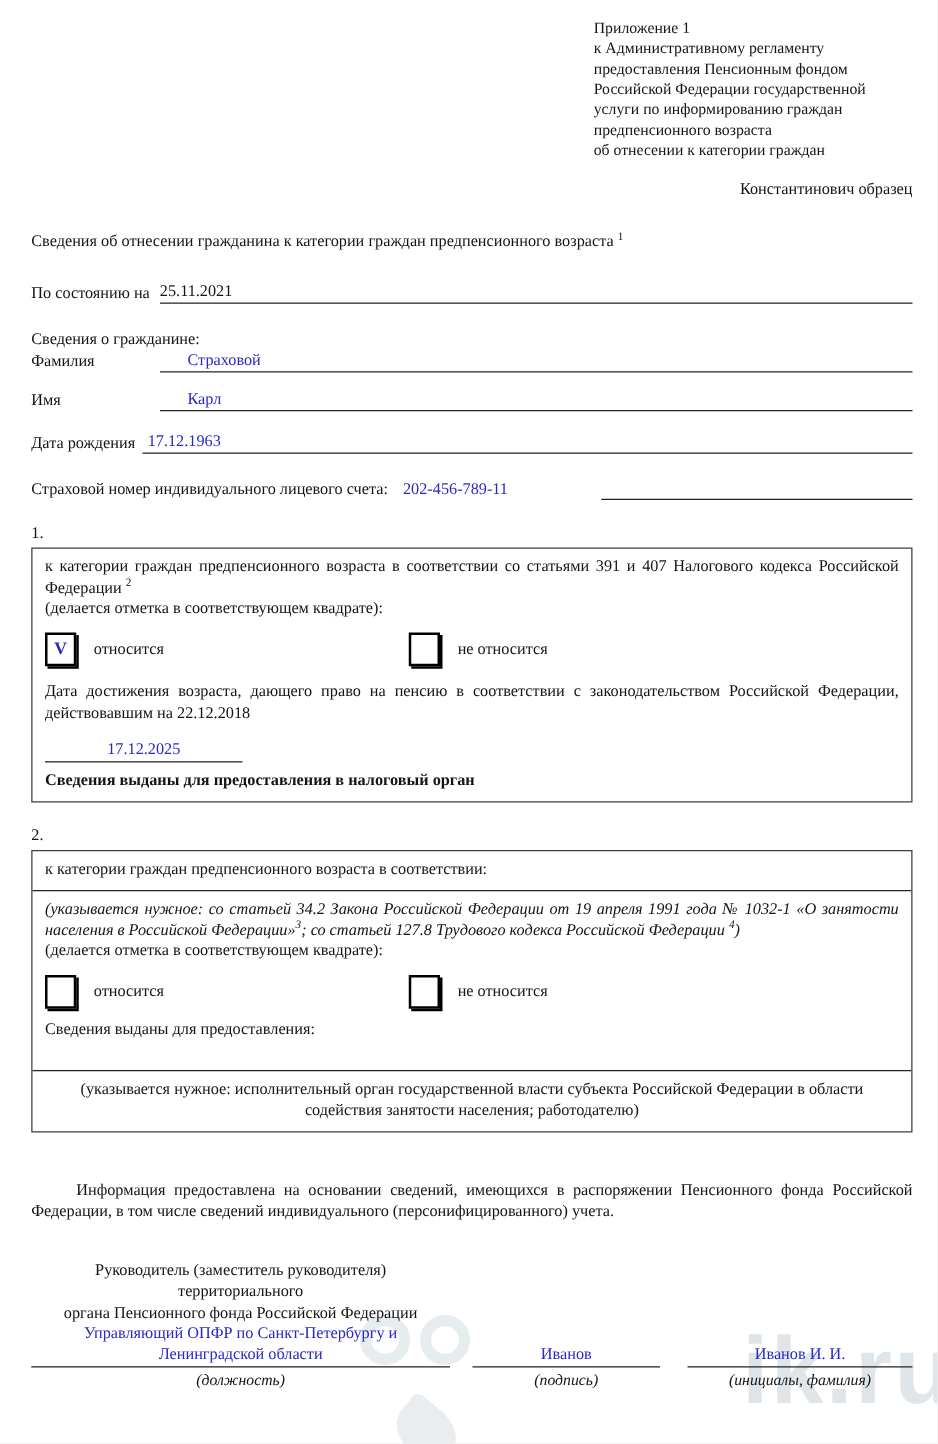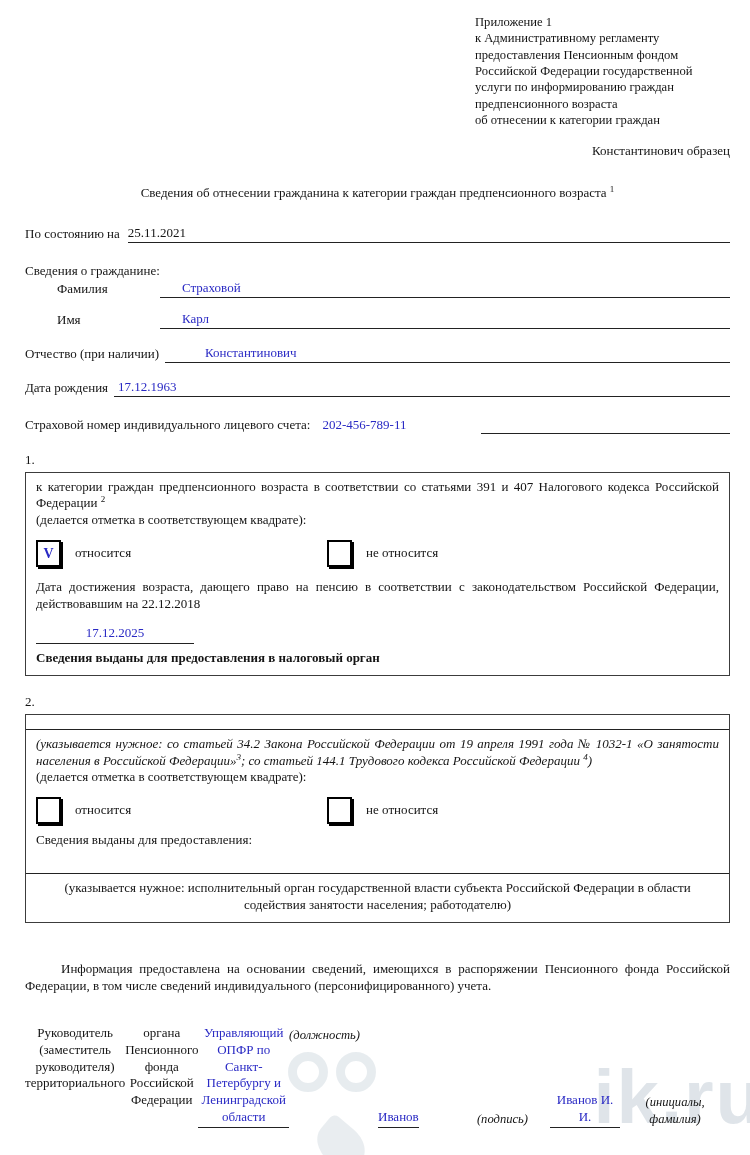--- a/index.html
+++ b/index.html
@@ -10,33 +10,33 @@
     font-family:"Liberation Serif","DejaVu Serif",serif;
     font-size:13px; color:#141414; line-height:1.3;
   }
   .content { position:relative; padding:14px 20px 0 25px; z-index:2; }
   sup { font-size:9px; line-height:0; }
   .blue { color:#2929c4; }
 
   
   .header-block { margin-left:450px; width:262px; font-size:12.6px; line-height:1.3; }
   .recommended { text-align:right; margin-top:14px; font-size:13px; }
-  .title { text-align:center; margin-top:26px; }
+  .title { text-align:left; margin-top:26px; }
 
   
   .asof-row { display:flex; align-items:flex-end; margin-top:23px; }
   .asof-row .lbl { white-space:nowrap; padding-right:8px; }
   .fill-line { flex:1; border-bottom:1.4px solid #222; min-height:17px; }
   .citizen-heading { margin-top:20px; }
   .frow { display:flex; align-items:flex-end; }
   .frow .lbl { white-space:nowrap; padding-right:6px; }
   .mt14 { margin-top:13px; }
   .mt16 { margin-top:16px; }
   .pad-val { padding-left:22px; }
-  .lblw { min-width:103px;margin-left:32px; }
+  .lblw { min-width:103px; }
   .snils-row { display:flex; align-items:flex-end; margin-top:20px; }
   .snils-row .val { margin-left:12px; white-space:nowrap; }
   .snils-row .tail { flex:1; margin-left:75px; border-bottom:1.4px solid #222; min-height:17px; }
 
   
   .secnum { margin-top:18px; }
   .secbox { border:1px solid #3c3c3c; margin-top:3px; padding:6px 10px 8px 10px; }
   .jtext { text-align:justify; }
   .cb-row { display:flex; align-items:center; margin-top:11px; }
   .checkbox {
@@ -53,21 +53,21 @@
   .issued { margin-top:6px;font-weight:bold; }
   .inner-rule { border-top:1.2px solid #222; margin:8px -10px 6px -10px; height:0; }
   .law-note { text-align:justify; font-style:italic; }
   .bottom-note { text-align:center; margin-top:4px; padding:0 18px; }
 
   
   .info-par { margin-top:38px; text-indent:36px; text-align:justify; }
 
   
   .sig-block { display:flex; align-items:flex-end; margin-top:30px; }
-  .sig-col { display:flex; flex-direction:row; justify-content:space-between; text-align:center; }
+  .sig-col { display:flex; flex-direction:column; justify-content:flex-start; text-align:center; }
   .sig-left  { width:335px; }
   .sig-mid   { width:150px; margin-left:18px; }
   .sig-right { flex:1; margin-left:22px; }
   .uline { border-bottom:1.4px solid #222; padding-bottom:1px; }
   .caption { font-style:italic; font-size:12.6px; margin-top:2px; }
 
   
   .wm { position:absolute; z-index:1; pointer-events:none; }
   .wm-text {
     right:-14px; top:1048px; font-family:"Liberation Sans","DejaVu Sans",sans-serif;
@@ -122,24 +122,20 @@
 
     <div class="frow">
       <span class="lbl lblw">Фамилия</span>
       <span class="fill-line pad-val"><span class="blue">Страховой</span></span>
     </div>
     <div class="frow mt14">
       <span class="lbl lblw">Имя</span>
       <span class="fill-line pad-val"><span class="blue">Карл</span></span>
     </div>
     <div class="frow mt16">
-      <span class="lbl">Отчество (при наличии)</span>
-      <span class="fill-line" style="padding-left:40px;"><span class="blue">Константинович</span></span>
-    </div>
-    <div class="frow mt16">
       <span class="lbl">Дата рождения</span>
       <span class="fill-line" style="padding-left:4px;"><span class="blue">17.12.1963</span></span>
     </div>
     <div class="snils-row">
       <span>Страховой номер индивидуального лицевого счета:</span>
       <span class="val blue">202-456-789-11</span>
       <span class="tail"></span>
     </div>
 
     <div class="secnum">1.</div>
@@ -161,23 +157,24 @@
       </div>
       <div class="jtext" style="margin-top:12px;">Дата достижения возраста, дающего право на пенсию в соответствии с законодательством Российской Федерации, действовавшим на 22.12.2018</div>
       <div>
         <span class="pension-date blue">17.12.2025</span>
       </div>
       <div class="issued">Сведения выданы для предоставления в налоговый орган</div>
     </div>
 
     <div class="secnum">2.</div>
     <div class="secbox">
+      <div>к категории граждан предпенсионного возраста в соответствии:</div>
       <div class="inner-rule"></div>
       <div class="law-note">
-        <span>(указывается нужное: со статьей 34.2 Закона Российской Федерации от 19 апреля 1991 года № 1032-1 «О занятости населения в Российской Федерации»</span><sup>3</sup><span>; со статьей 144.1 Трудового кодекса Российской Федерации </span><sup>4</sup><span>)</span>
+        <span>(указывается нужное: со статьей 34.2 Закона Российской Федерации от 19 апреля 1991 года № 1032-1 «О занятости населения в Российской Федерации»</span><sup>3</sup><span>; со статьей 127.8 Трудового кодекса Российской Федерации </span><sup>4</sup><span>)</span>
       </div>
       <div>(делается отметка в соответствующем квадрате):</div>
       <div class="cb-row">
         <div class="checkbox">
           <span></span>
         </div>
         <span class="cb-lbl">относится</span>
         <div class="checkbox cb-gap">
           <span></span>
         </div>

